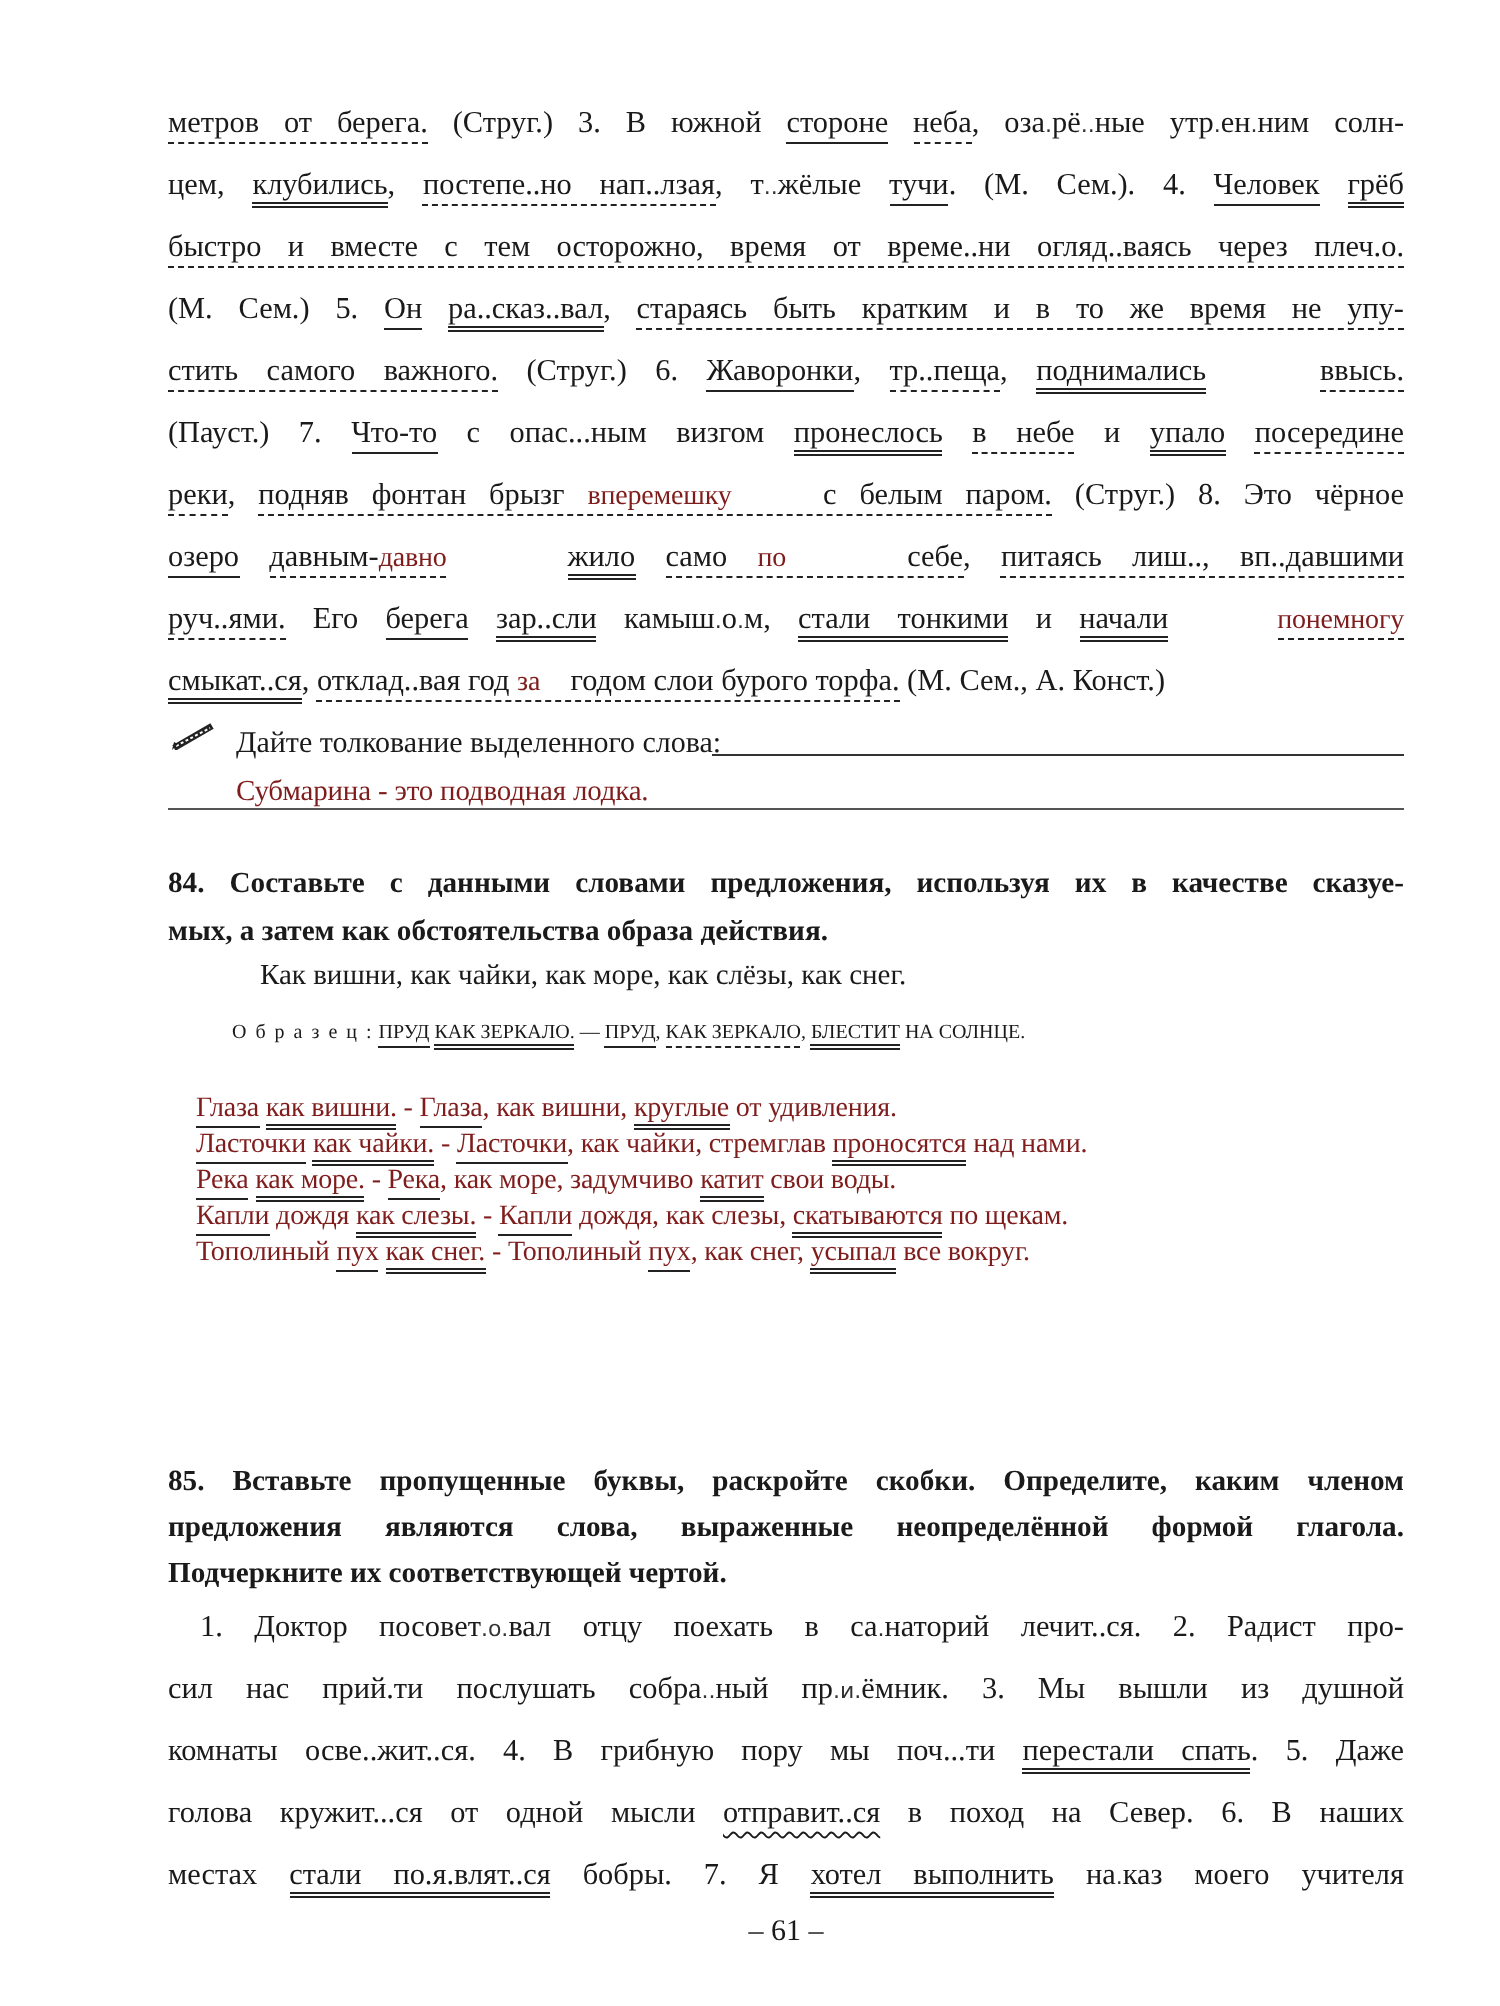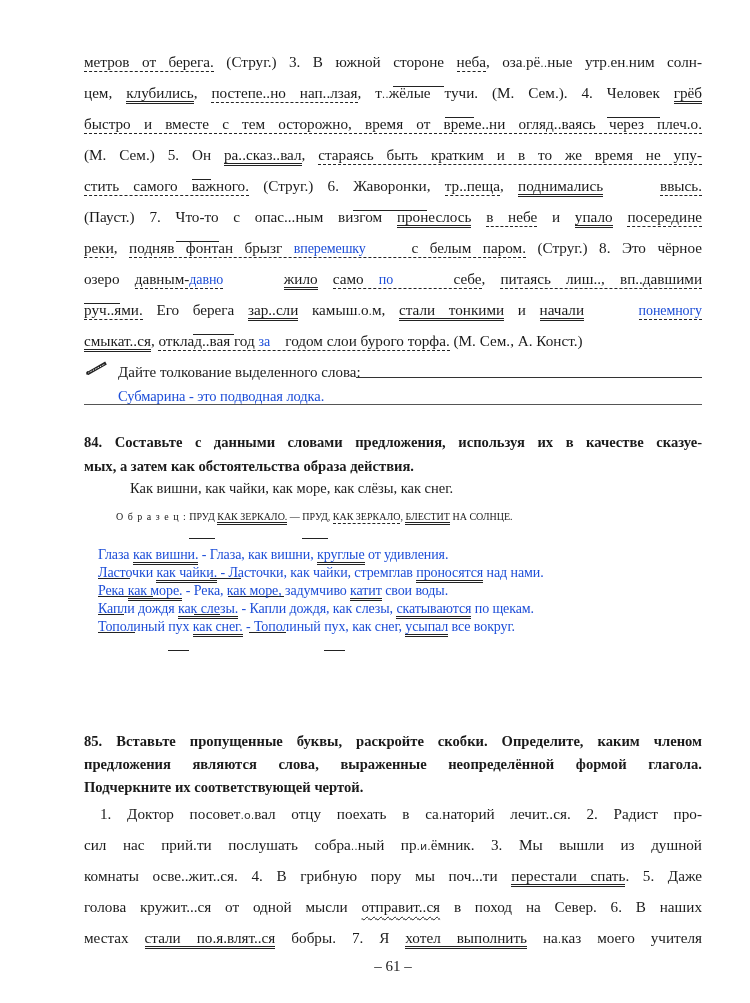--- a/index.html
+++ b/index.html
@@ -1,22 +1,22 @@
 <!DOCTYPE html>
 <html><head>
 <meta charset="utf-8">
 <style>
   html, body { margin: 0; padding: 0; background: #ffffff; }
   body { width: 750px; height: 1003px; position: relative; overflow: hidden; font-family: "Liberation Serif", "DejaVu Serif", serif; color: #1a1a1a; }
   .page { position: absolute; left: 84px; top: 0; width: 618px; }
   .line { position: absolute; left: 0; width: 618px; white-space: nowrap; font-size: 15.2px; line-height: 20px; text-align: justify; text-align-last: justify; }
   .line.left { text-align-last: left; }
   .bold { font-weight: bold; font-size: 14.6px; }
-  .hw { font-family: "Liberation Serif", "DejaVu Serif", serif; font-size: 14px; color: #1d4ed8; letter-spacing: -0.1px; }
-  .u1 { border-bottom: 1.3px solid #222; padding-bottom: 16px; }
+  .hw { font-family: "Liberation Serif", "DejaVu Serif", serif; font-size: 14px; color: #7f1d1d; letter-spacing: -0.1px; }
+  .u1 { border-bottom: 1.3px solid #222; padding-bottom: 1px; }
   .u2 { border-bottom: 3.5px double #222; padding-bottom: 0px; }
   .ud { border-bottom: 1.4px dashed #222; padding-bottom: 1px; }
   .udd { text-decoration-style: dashed; text-underline-offset: 4px; text-decoration-thickness: 1.3px; }
   .uw { text-decoration: underline; text-decoration-style: wavy; text-underline-offset: 4px; text-decoration-thickness: 1px; }
   .ins { font-size: 11px; font-family: "DejaVu Sans", sans-serif; color: #333; }
   .answer-line { position: absolute; border-bottom: 1px solid #333; }
   .pencil { position: absolute; left: 2px; top: 361px; width: 22px; height: 14px; }
   .pagenum { position: absolute; left: 0; width: 618px; text-align: center; font-size: 15px; }
 </style>
 </head>

